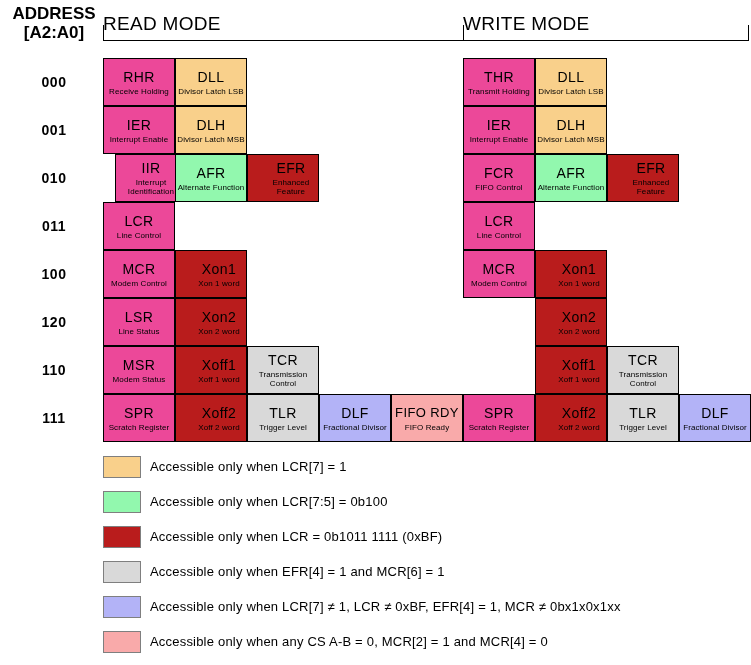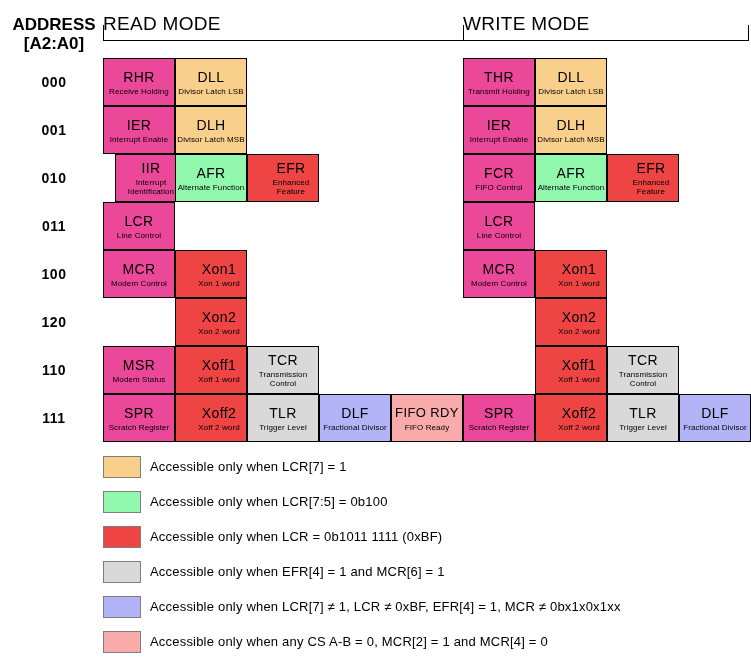--- a/index.html
+++ b/index.html
@@ -20,21 +20,20 @@
   #address-header {
     position: absolute;
     left: 8px;
     top: 4px;
     width: 92px;
     text-align: center;
     font-weight: bold;
     font-size: 17px;
     line-height: 19px;
     letter-spacing: 0px;
-    margin-top: 11px;
   }
 
   
   .mode-title {
     position: absolute;
     top: 13px;
     font-size: 19px;
     letter-spacing: 0.3px;
   }
   #read-mode-title  { left: 103px; width: 360px; }
@@ -114,21 +113,21 @@
     text-align: center;
     letter-spacing: 0.1px;
     padding: 0 1px;
   }
   .cell.narrow .abbr { font-size: 13px; }
 
   
   .c-white  { background: #ec4899; }
   .c-orange { background: #f9d08b; }
   .c-green  { background: #92f8ae; }
-  .c-yellow { background: #ef4444; padding-left: 16px; }
+  .c-yellow { background: #b91c1c; padding-left: 16px; }
   .c-gray   { background: #d9d9d9; }
   .c-blue   { background: #b3b3f7; }
   .c-pink   { background: #f9aaaa; }
 
   
   #legend {
     position: absolute;
     left: 0;
     top: 452px;
     width: 751px;
@@ -273,20 +272,24 @@
         </div>
         <div class="cell c-yellow" style="left: 432px;">
           <div class="abbr">Xon1</div>
           <div class="desc">Xon 1 word</div>
         </div>
       </div>
     </div>
     <div class="row">
       <div class="addr-label">120</div>
       <div class="cells" style="width: 645px;">
+        <div class="cell c-white" style="left: 0px;">
+          <div class="abbr">LSR</div>
+          <div class="desc">Line Status</div>
+        </div>
         <div class="cell c-yellow" style="left: 72px;">
           <div class="abbr">Xon2</div>
           <div class="desc">Xon 2 word</div>
         </div>
         <div class="cell c-yellow" style="left: 432px;">
           <div class="abbr">Xon2</div>
           <div class="desc">Xon 2 word</div>
         </div>
       </div>
     </div>

